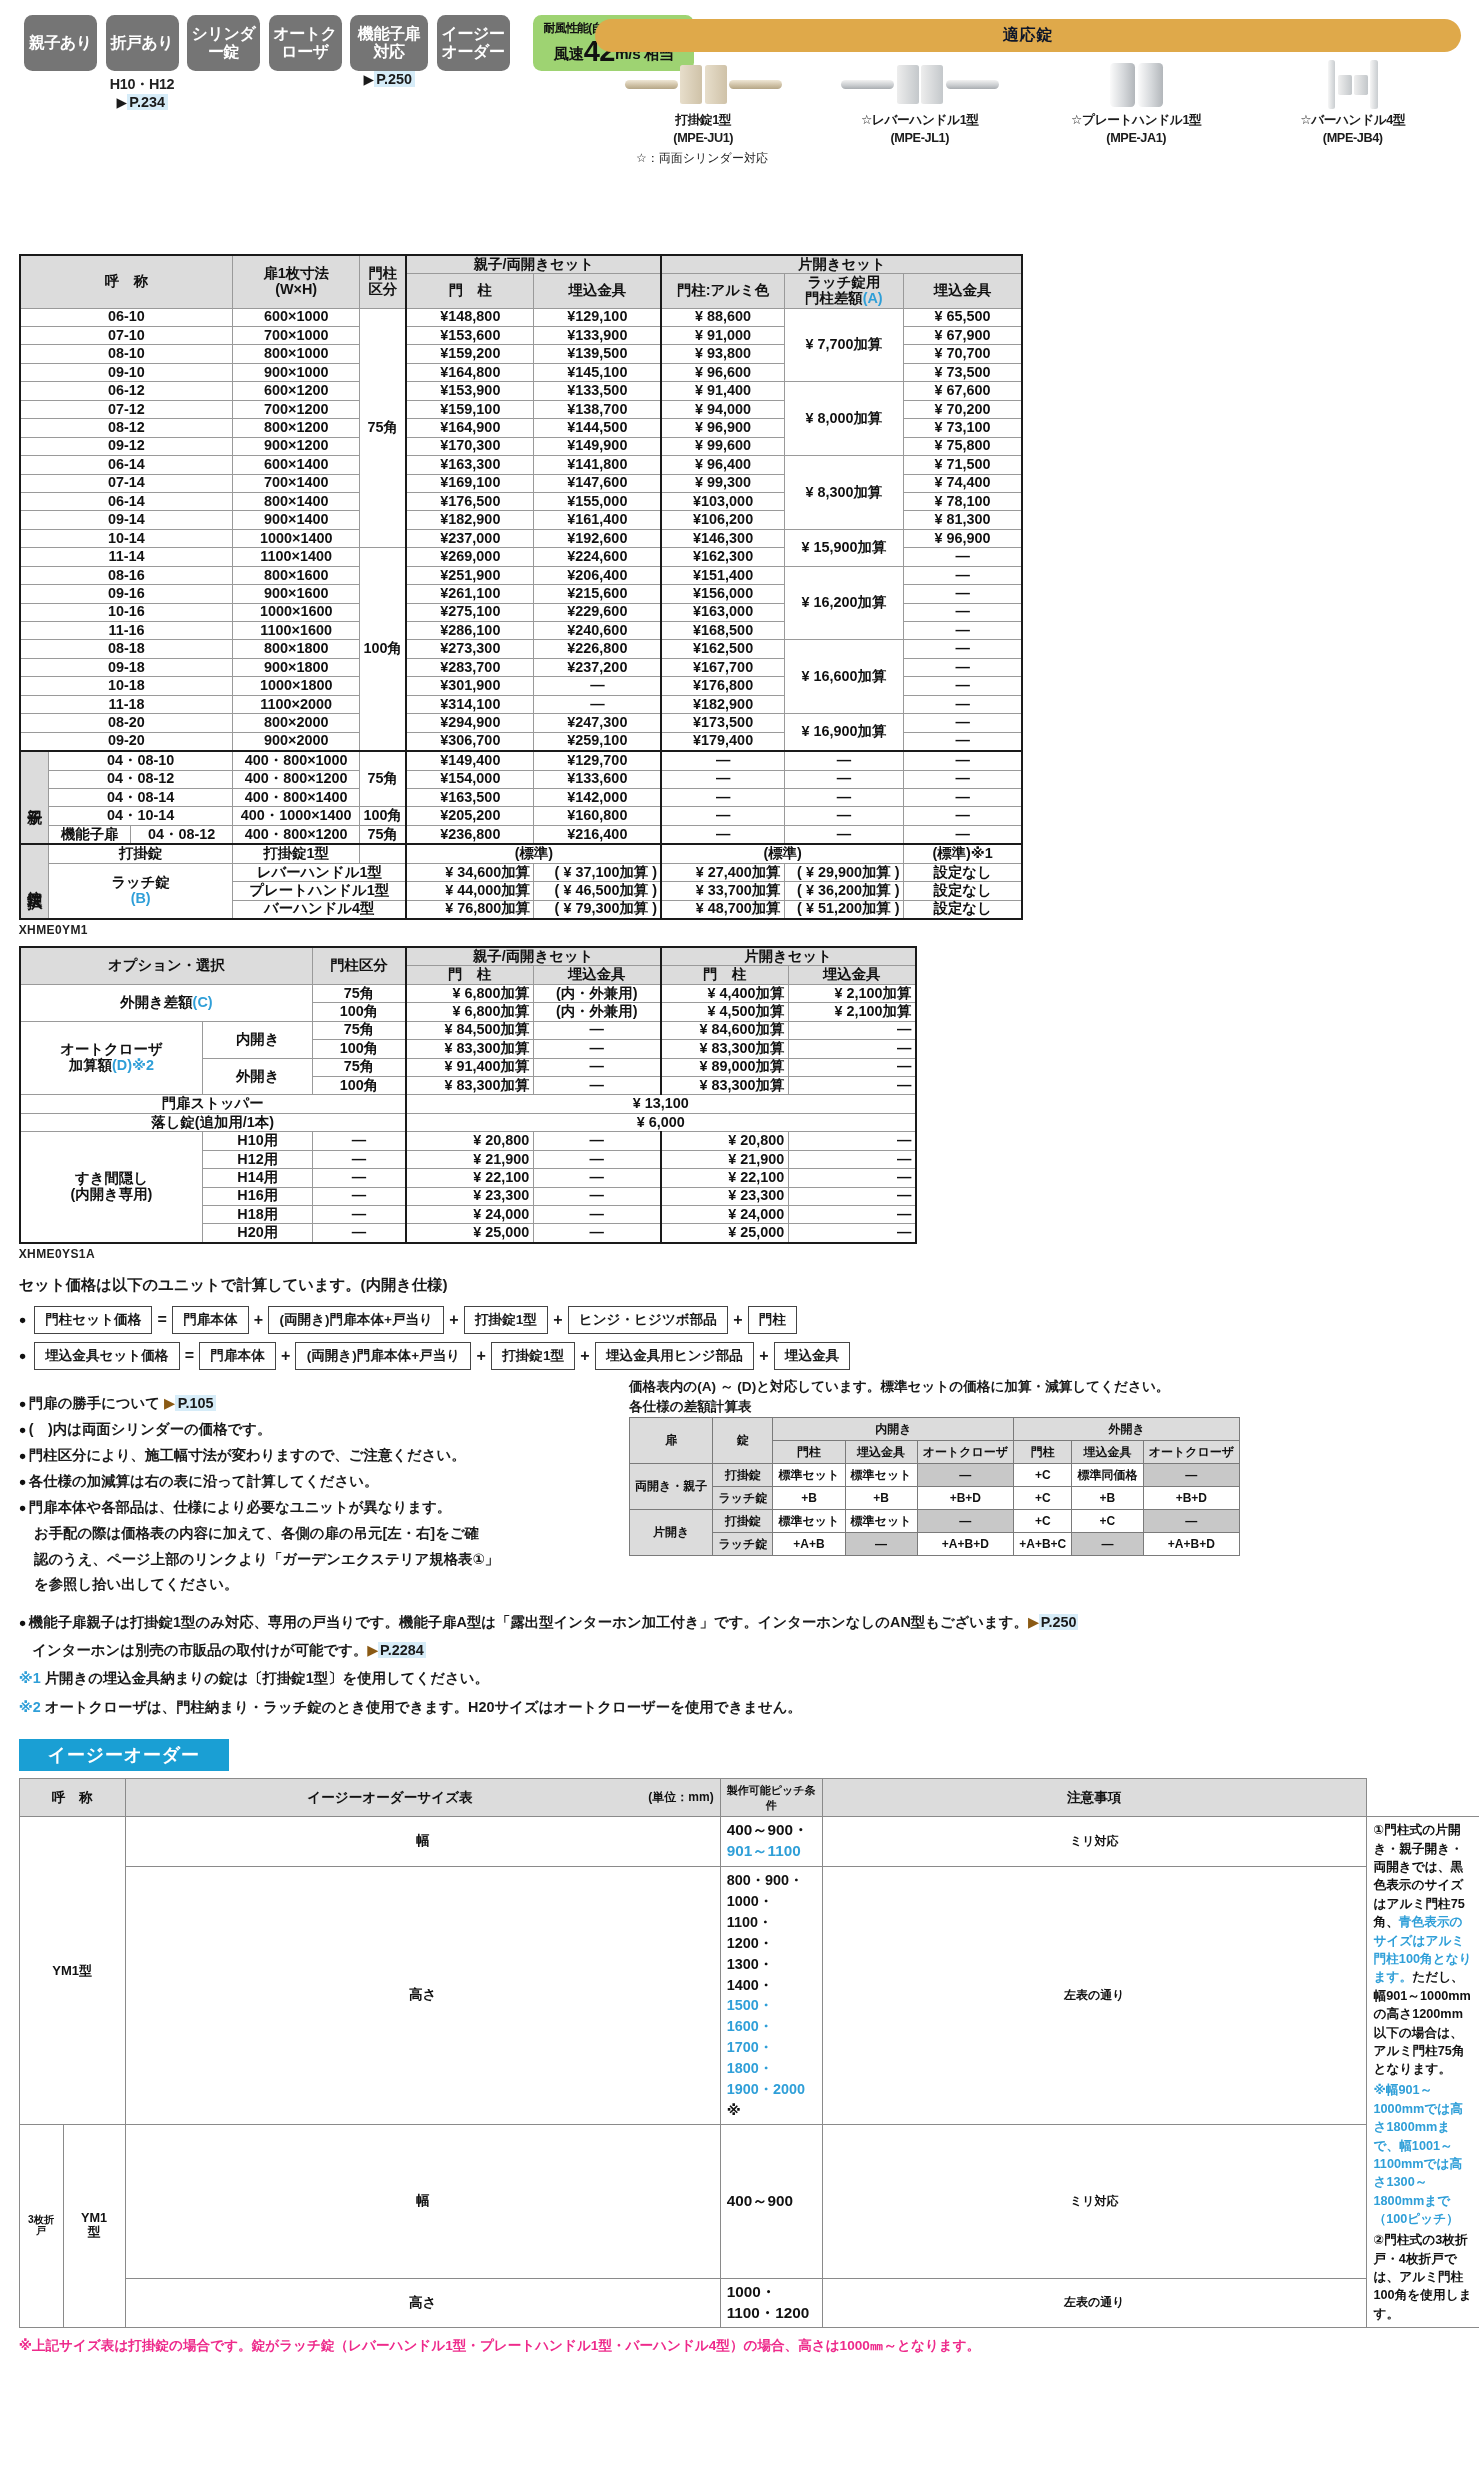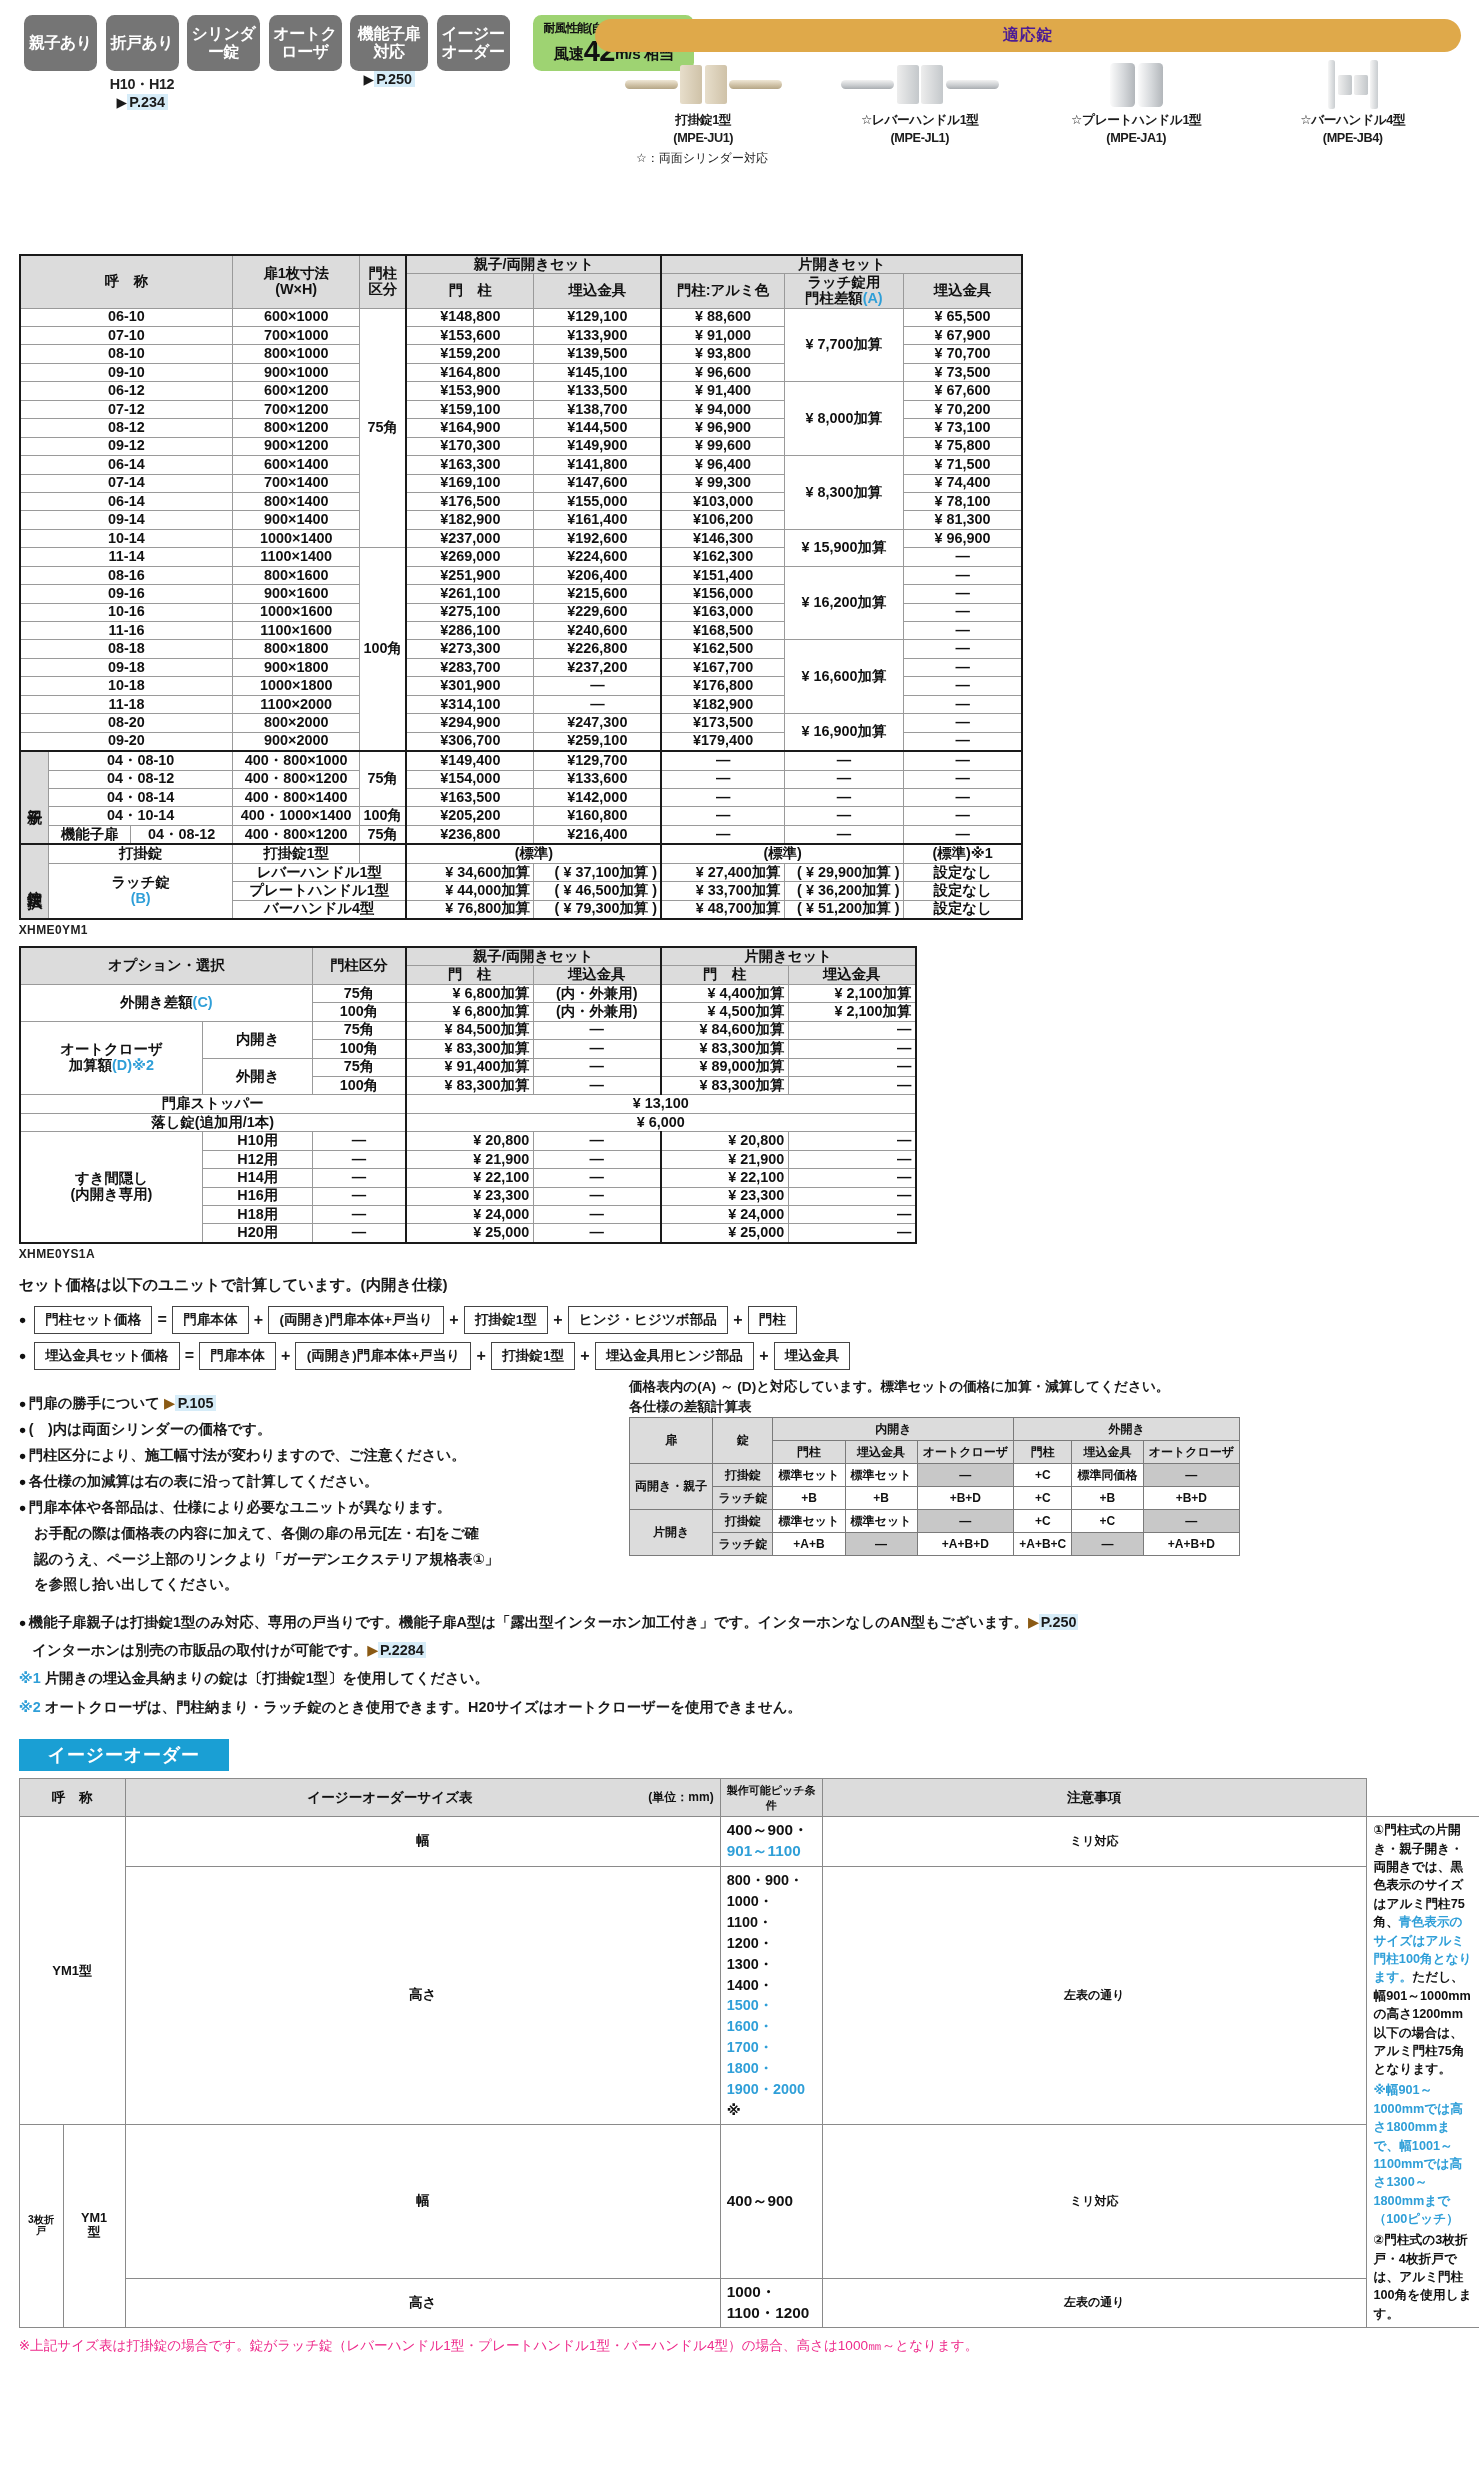--- a/index.html
+++ b/index.html
@@ -32,21 +32,21 @@
     padding:4.2px 10.2px 5.1px 10.2px; text-align:center; color:#111;
     display:flex; flex-direction:column; justify-content:center; min-width:127px; height:56px;
   }
   .windbadge .wb1 { font-size:12px; font-weight:700; letter-spacing:-0.8px; white-space:nowrap;}
   .windbadge .wb2 { font-size:15.3px; font-weight:700; letter-spacing:-0.4px; white-space:nowrap; }
   .windbadge .wb2 b { font-size:29px; font-weight:800; line-height:1; vertical-align:-1.7px;}
 
   
   .locks { position:absolute; left:595px; top:18.7px; width: 866px; }
   .locks-title {
-    background:#dfa94a; color:#4c1d95; border-radius:18.7px; text-align:center;
+    background:#dfa94a; color:#0f172a; border-radius:18.7px; text-align:center;
     font-size:16px; font-weight:700; padding:6px 0 6.8px 0; letter-spacing:0.8px;
   }
   .lock-row { display:flex; justify-content:space-around; margin-top:6.8px; }
   .lock-item { text-align:center; width: 178px; }
   .lock-cap { font-size:12.7px; font-weight:700; line-height:1.25; letter-spacing:-0.4px; margin-top:2.5px; }
   .lock-art { height:51px; display:flex; align-items:center; justify-content:center; gap:2.5px; }
   .knob-h { width:53px; height:9.3px; border-radius:5.1px;
             background:linear-gradient(180deg,#efe7d6,#cdbfa3 60%,#b5a687); }
   .knob-plate { width:22px; height:39px; border-radius:2.5px;
             background:linear-gradient(90deg,#e7decb,#cfc2a8); }
@@ -114,21 +114,21 @@
     display:inline-block; background:#1a9fd4; color:#fff; font-size:18px; font-weight:700;
     padding:4.2px 29px; margin: 15.3px 0 6.8px 18.7px; letter-spacing:0.8px;
   }
   table.eo { border-collapse:collapse; margin-left:18.7px; }
   table.eo td, table.eo th {
     border:0.8px solid #8a8a8a; font-size:13.6px; font-weight:600; padding:3.4px 6px;
     vertical-align:middle; color:#111;
   }
   table.eo th { background:#dcdcdc; text-align:center; font-weight:700; }
   .eo-blue { color:#2f9fd8; }
-  .fin { margin: 8.5px 0 12px 18.7px; font-size:13.6px; font-weight:400; color:#ee2a8b; }
+  .fin { margin: 8.5px 0 12px 18.7px; font-size:13.6px; font-weight:700; color:#ee2a8b; }
 </style>
 </head>
 <body>
 
 <div class="page">
 
   
   <div class="topbar">
     <div class="badge-wrap">
       <div class="gbadge">親子あり</div>

